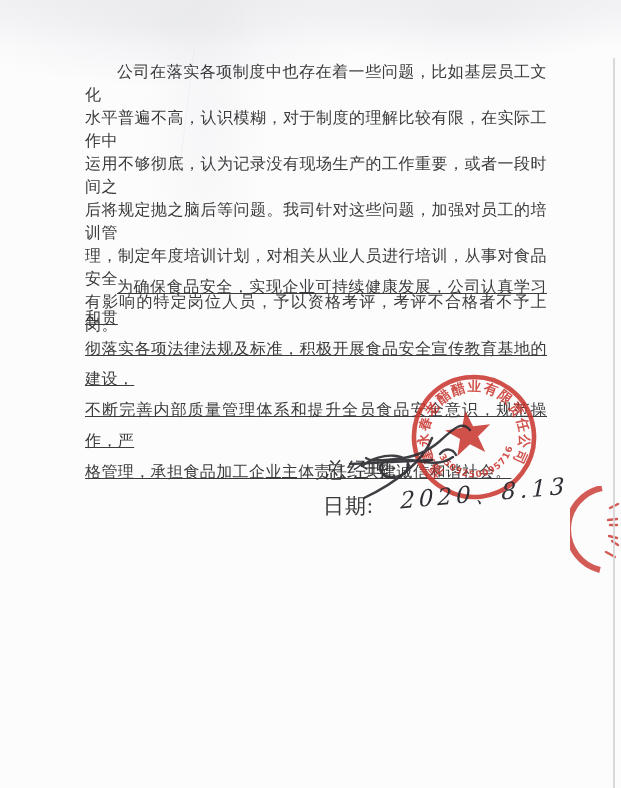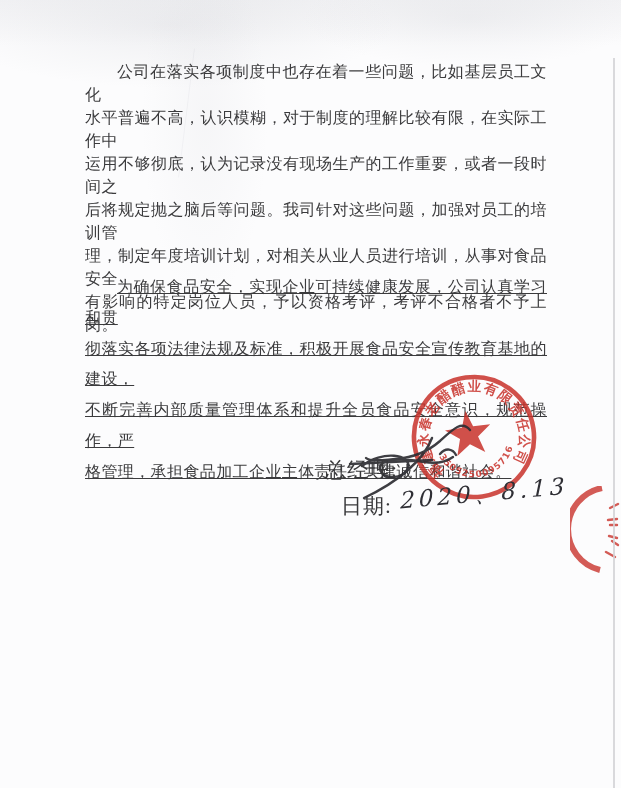--- a/index.html
+++ b/index.html
@@ -22,21 +22,21 @@
     position:absolute;left:85px;width:462px;
     font-size:16px;color:#3b3b3d;letter-spacing:.4px;
     white-space:pre-line;text-indent:2em;text-align:justify;
   }
   .p1{top:60px;line-height:23px;}
   .p2{top:272px;line-height:30.8px;text-decoration:underline;}
   .label{
     position:absolute;font-size:21px;color:#39393b;letter-spacing:1px;
   }
   .manager{left:325px;top:456px;}
-  .datelbl{left:341px;top:492px;}
+  .datelbl{left:323px;top:492px;}
   .date-hand{
     position:absolute;left:400px;top:478px;
     font-size:23px;color:#2f2f35;font-style:italic;letter-spacing:4px;
     transform:rotate(-5deg) skewX(-6deg);
     font-family:"DejaVu Serif", serif;
   }
   .sig-svg{position:absolute;left:312px;top:414px;}
   .seal-svg{position:absolute;left:408px;top:371px;}
   .frag-svg{position:absolute;left:570px;top:486px;}
   .edge-line{

